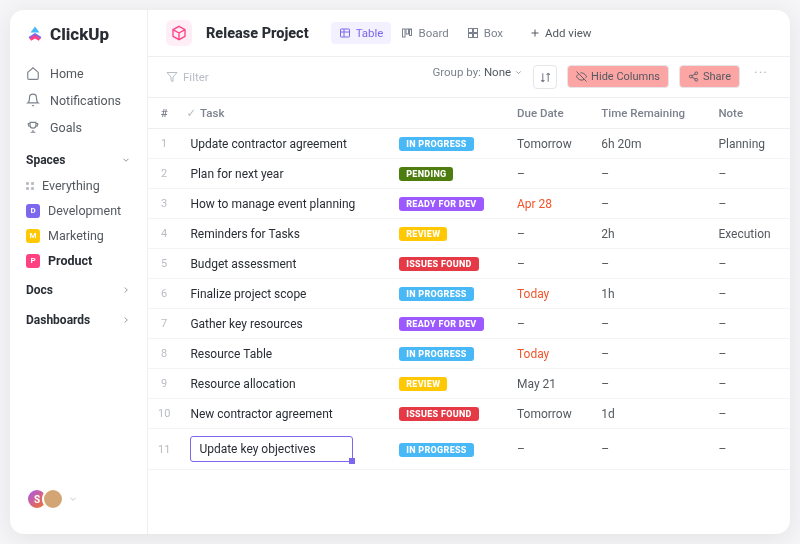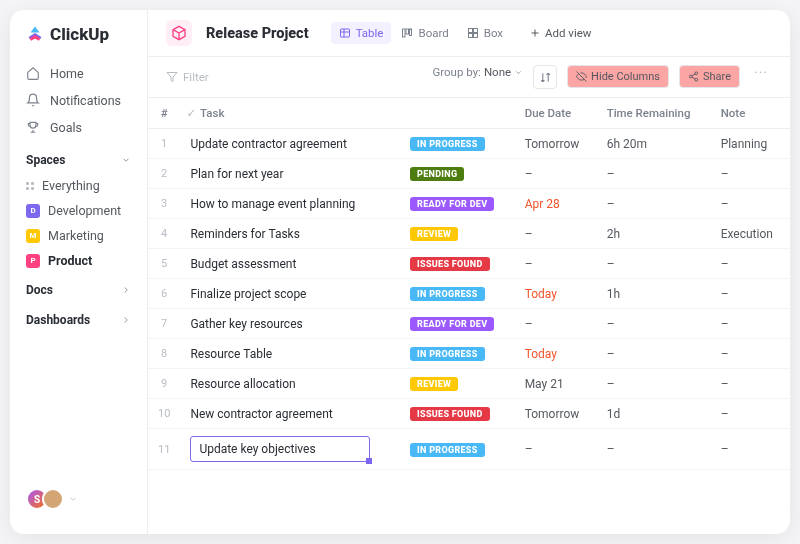--- a/index.html
+++ b/index.html
@@ -43,21 +43,21 @@
 .table-wrap { flex: 1; overflow: auto; }
 table { width: 100%; border-collapse: collapse; font-size: 12px; }
 thead th { text-align: left; padding: 8px 10px; color: #7c828d; font-weight: 500; border-bottom: 1px solid #eceef1; font-size: 11.5px; }
 thead th.num { width: 30px; text-align: center; }
 thead th.task-col { padding-left: 6px; }
 tbody td { padding: 7px 10px; border-bottom: 1px solid #f3f4f6; color: #54595f; vertical-align: middle; }
 tbody td.num { text-align: center; color: #b8bcc3; font-size: 11px; width: 30px; }
 tbody td.task { color: #292d34; }
 .status-pill { display: inline-block; padding: 2px 7px; border-radius: 3px; font-size: 9px; font-weight: 800; color: #fff; letter-spacing: 0.3px; white-space: nowrap; }
 .due-highlight { color: #f2552c; }
-.task-input { border: 1px solid #7b68ee; padding: 5px 8px; border-radius: 3px; width: 180px; font-size: 12px; color: #292d34; position: relative; }
+.task-input { border: 1px solid #7b68ee; padding: 5px 8px; border-radius: 3px; width: 163px; font-size: 12px; color: #292d34; position: relative; }
 .task-input::after { content: ""; position: absolute; right: -3px; bottom: -3px; width: 6px; height: 6px; background: #7b68ee; }
 .check-icon { display: inline-block; margin-right: 4px; color: #b8bcc3; }
 </style>
 </head>
 <body>
 
 <div class="app">
 
   <aside class="sidebar">
     <div class="logo">

